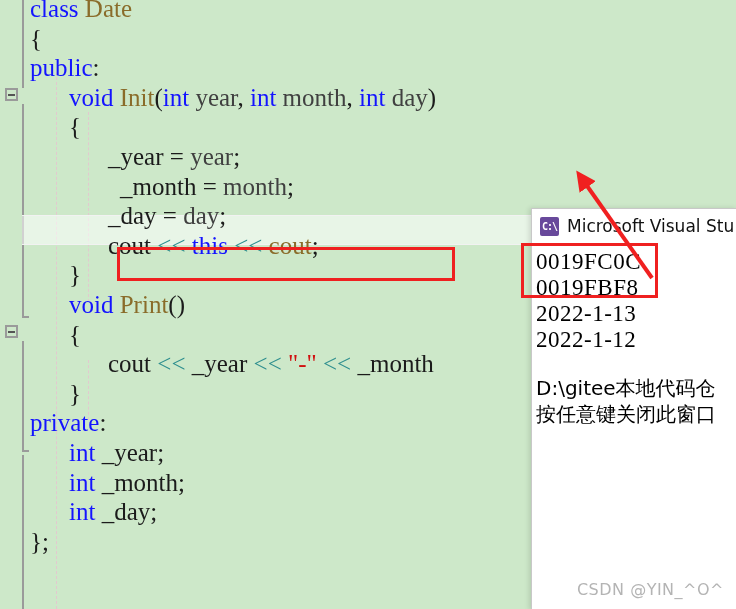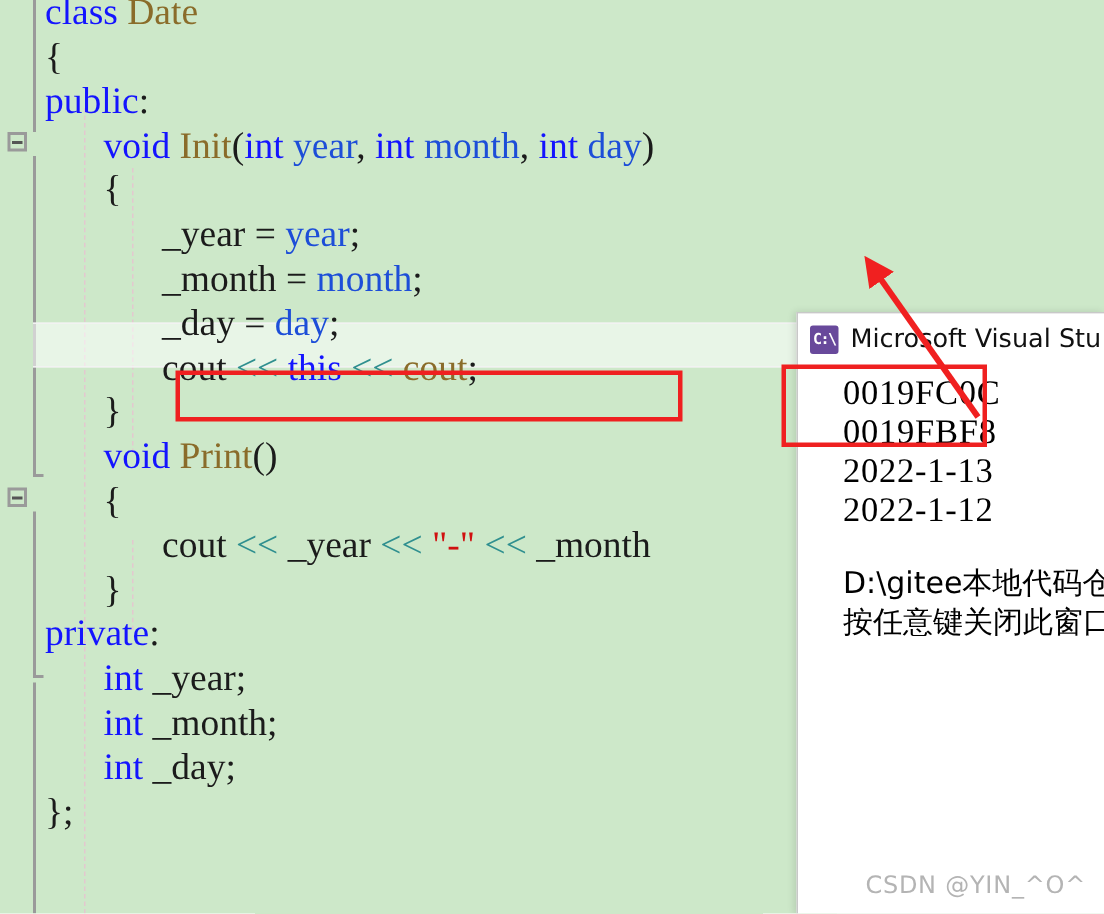--- a/index.html
+++ b/index.html
@@ -75,21 +75,21 @@
     position: absolute;
     white-space: pre;
     font-family: "Liberation Serif", serif;
     font-size: 25px;
     line-height: 25px;
     color: #1b1b1b;
     letter-spacing: 0px;
   }
   .kw      { color: #1414ff; }           
   .fn      { color: #8a6c2a; }           
-  .param   { color: #1d4ed8; }           
+  .param   { color: #404040; }           
   .op      { color: #2f8f8f; }           
   .this    { color: #1414ff; }
   .endl    { color: #8a6c2a; }
   .str     { color: #d01010; }
   .plain   { color: #1b1b1b; }
 
   
   .red-box {
     position: absolute;
     border: 3px solid #ef2020;
@@ -158,21 +158,20 @@
     font-size: 17px;
     color: #111111;
     white-space: nowrap;
   }
   #console-body {
     position: relative;
     height: 367px;
     background: #ffffff;
     padding: 6px 0 0 4px;
     box-sizing: border-box;
-    margin-left: 26px;
   }
   .console-line {
     font-family: "Liberation Serif", serif;
     font-size: 23px;
     line-height: 26px;
     color: #000000;
     white-space: nowrap;
     letter-spacing: 0.5px;
   }
   .console-line.cjk {
@@ -217,21 +216,21 @@
 
     <div id="line-highlight"></div>
 
     <div id="code-surface">
         <div class="code-line" style="top: -4px; left: 30px;"><span class="kw">class </span><span class="fn">Date</span></div>
         <div class="code-line" style="top: 25.6px; left: 30px;"><span class="plain">{</span></div>
         <div class="code-line" style="top: 55.2px; left: 30px;"><span class="kw">public</span><span class="plain">:</span></div>
         <div class="code-line" style="top: 84.8px; left: 69px;"><span class="kw">void </span><span class="fn">Init</span><span class="plain">(</span><span class="kw">int </span><span class="param">year</span><span class="plain">, </span><span class="kw">int </span><span class="param">month</span><span class="plain">, </span><span class="kw">int </span><span class="param">day</span><span class="plain">)</span></div>
         <div class="code-line" style="top: 114.4px; left: 69px;"><span class="plain">{</span></div>
         <div class="code-line" style="top: 144px; left: 108px;"><span class="plain">_year = </span><span class="param">year</span><span class="plain">;</span></div>
-        <div class="code-line" style="top: 173.6px; left: 108px;"><span class="plain">_month = </span><span class="param">month</span><span class="plain">;</span></div>
+        <div class="code-line" style="top: 173.6px; left: 120px;"><span class="plain">_month = </span><span class="param">month</span><span class="plain">;</span></div>
         <div class="code-line" style="top: 203.2px; left: 108px;"><span class="plain">_day = </span><span class="param">day</span><span class="plain">;</span></div>
         <div class="code-line" style="top: 232.8px; left: 108px;"><span class="plain">cout </span><span class="op">&lt;&lt; </span><span class="this">this </span><span class="op">&lt;&lt; </span><span class="endl">cout</span><span class="plain">;</span></div>
         <div class="code-line" style="top: 262.4px; left: 69px;"><span class="plain">}</span></div>
         <div class="code-line" style="top: 292px; left: 69px;"><span class="kw">void </span><span class="fn">Print</span><span class="plain">()</span></div>
         <div class="code-line" style="top: 321.6px; left: 69px;"><span class="plain">{</span></div>
         <div class="code-line" style="top: 351.2px; left: 108px;"><span class="plain">cout </span><span class="op">&lt;&lt; </span><span class="plain">_year </span><span class="op">&lt;&lt; </span><span class="str">"-" </span><span class="op">&lt;&lt; </span><span class="plain">_month</span></div>
         <div class="code-line" style="top: 380.8px; left: 69px;"><span class="plain">}</span></div>
         <div class="code-line" style="top: 410.4px; left: 30px;"><span class="kw">private</span><span class="plain">:</span></div>
         <div class="code-line" style="top: 440px; left: 69px;"><span class="kw">int </span><span class="plain">_year;</span></div>
         <div class="code-line" style="top: 469.6px; left: 69px;"><span class="kw">int </span><span class="plain">_month;</span></div>

